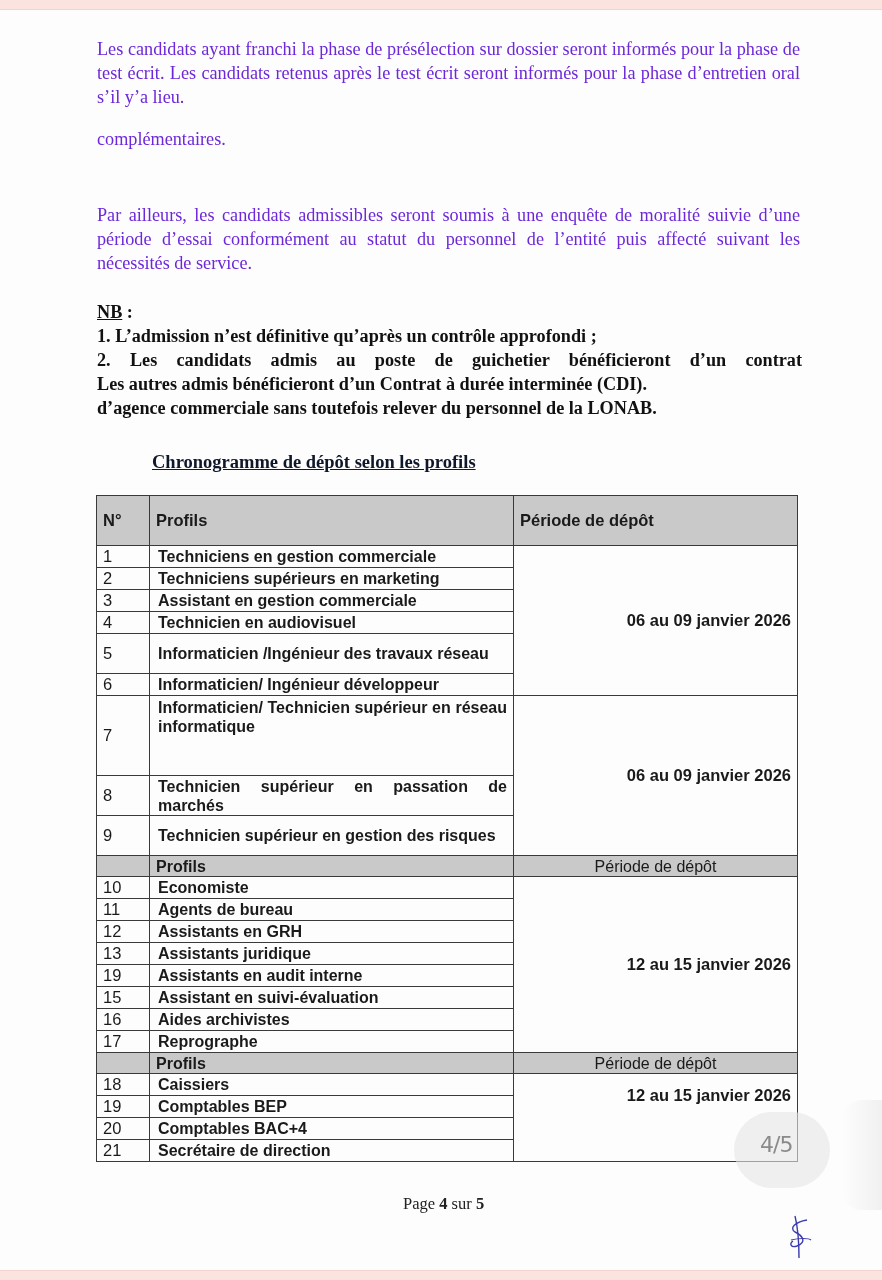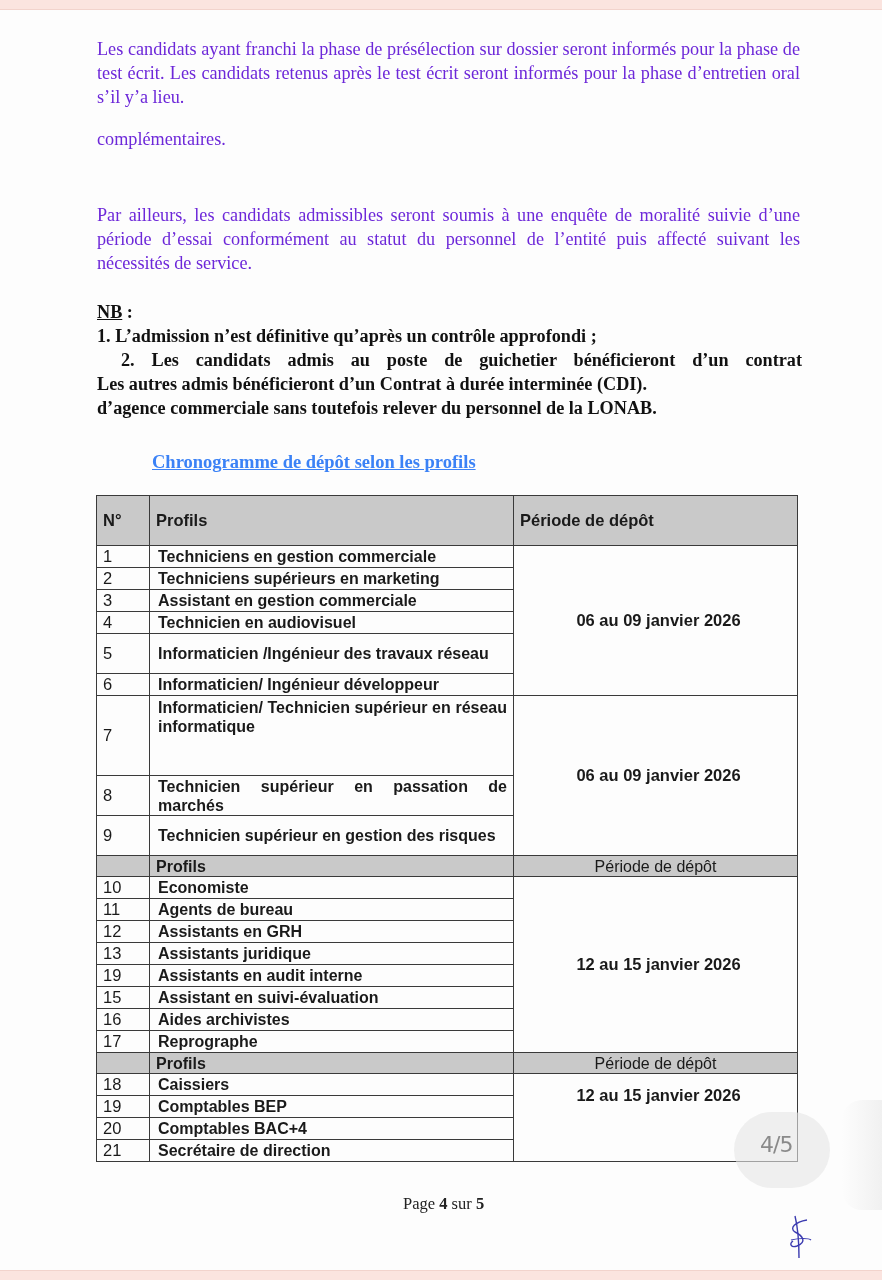--- a/index.html
+++ b/index.html
@@ -11,30 +11,30 @@
 
     .para { position: absolute; left: 97px; width: 703px; font-size: 18.2px; line-height: 24px; text-align: justify; color: #6d28d9; }
     #p1 { top: 27px; }
     #p2 { top: 117px; text-align-last: left; }
     #p2 .first-line { display:block; text-align: justify; text-align-last: justify; }
     #p3 { top: 193px; }
 
     .nb { position: absolute; left: 97px; width: 705px; top: 290px; font-size: 18.2px; line-height: 24px; font-weight: bold; color: #111; }
     .nb .nb-title { text-decoration: underline; }
     .nb .nb-2 { display:block; text-align: justify; text-align-last: left; }
-    .nb .just { display:block; text-align: justify; text-align-last: justify; margin-left: 24px; }
+    .nb .just { display:block; text-align: justify; text-align-last: justify; }
 
-    .section-title { position: absolute; left: 152px; top: 442px; font-size: 18.5px; font-weight: bold; text-decoration: underline; color: #3b82f6; }
+    .section-title { position: absolute; left: 152px; top: 442px; font-size: 18.5px; font-weight: bold; text-decoration: underline; color: #0f172a; }
 
     table.chrono { position: absolute; left: 96px; top: 485px; width: 702px; border-collapse: collapse; font-family: "Liberation Sans", sans-serif; font-size: 16px; color: #1a1a1a; }
     table.chrono td, table.chrono th { border: 1.2px solid #3a3a3a; padding: 0 6px; vertical-align: middle; line-height: 19px; }
     table.chrono th { background: #c9c9c9; font-weight: bold; text-align: left; height: 50px; font-size: 16.5px; }
     table.chrono td.num { width: 53px; font-weight: normal; font-size: 16.5px; padding-left: 6px; }
     table.chrono td.prof { width: 364px; font-weight: bold; padding-left: 8px; text-align: justify; }
-    table.chrono td.period { font-weight: bold; text-align: center; padding-left: 12px; font-size: 16.5px; }
+    table.chrono td.period { font-weight: bold; text-align: right; padding-left: 12px; font-size: 16.5px; }
     table.chrono tr.sub td { background: #c9c9c9; font-weight: bold; height: 21px; }
     table.chrono tr.sub td.sub-period { font-weight: normal; text-align: center; }
     table.chrono tr.r1 td { height: 22px; }
     table.chrono tr.r2 td { height: 40px; }
     table.chrono tr.r7 td { height: 80px; vertical-align: middle; }
     table.chrono tr.r7 td.prof { vertical-align: top; padding-top: 2px; }
 
     .page-footer { position: absolute; left: 403px; top: 1184px; font-size: 16.5px; color: #222; }
     .page-footer b { font-weight: bold; }
 

